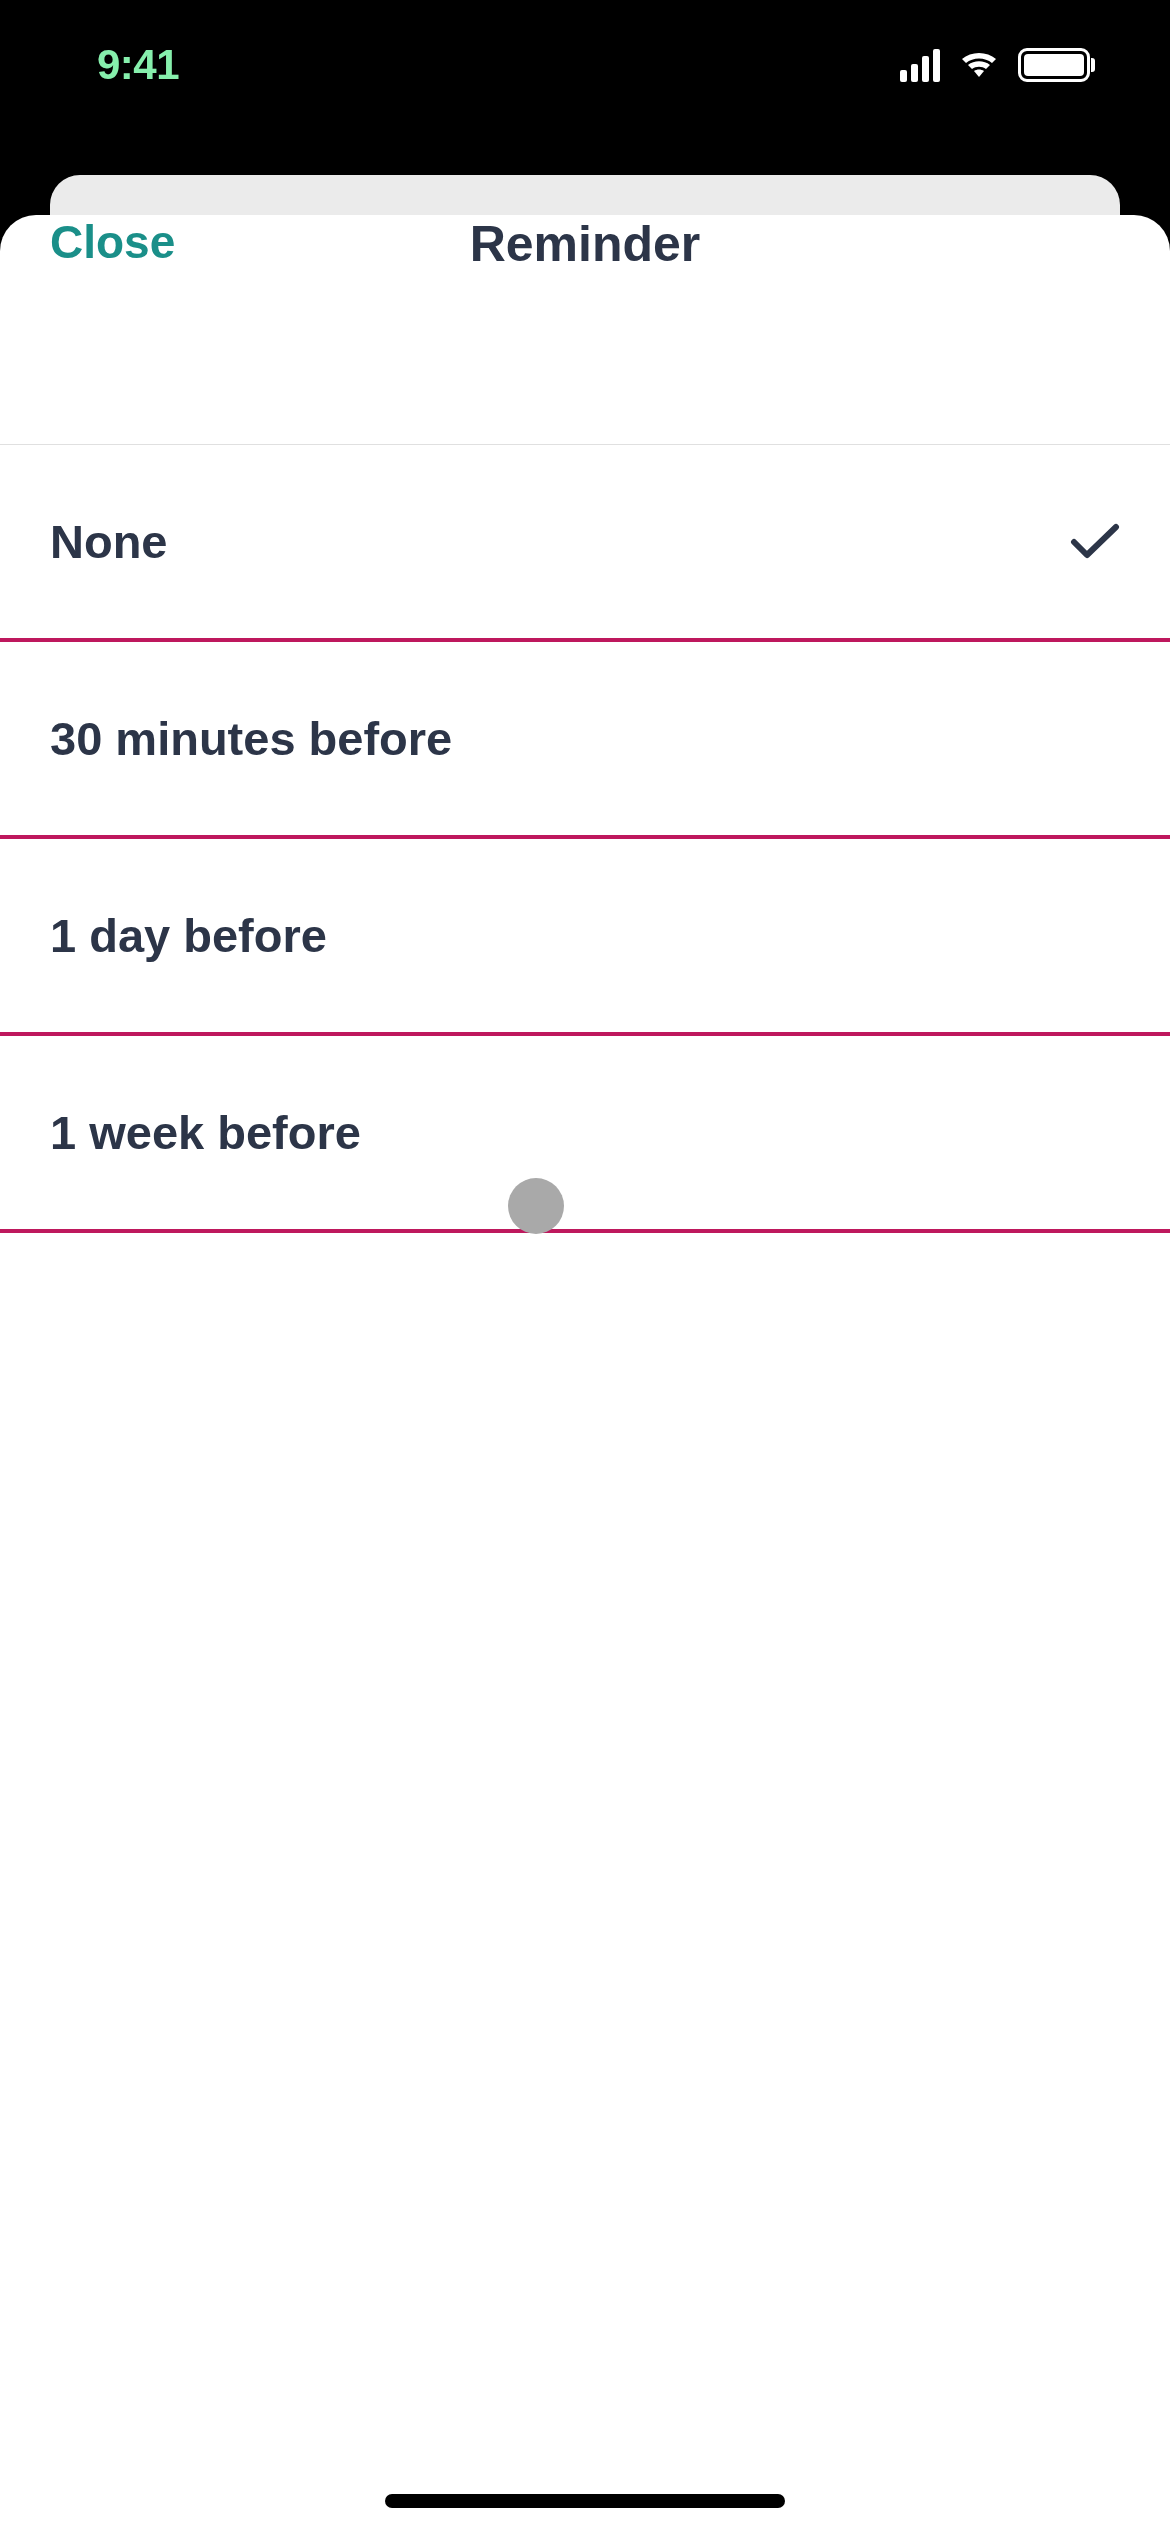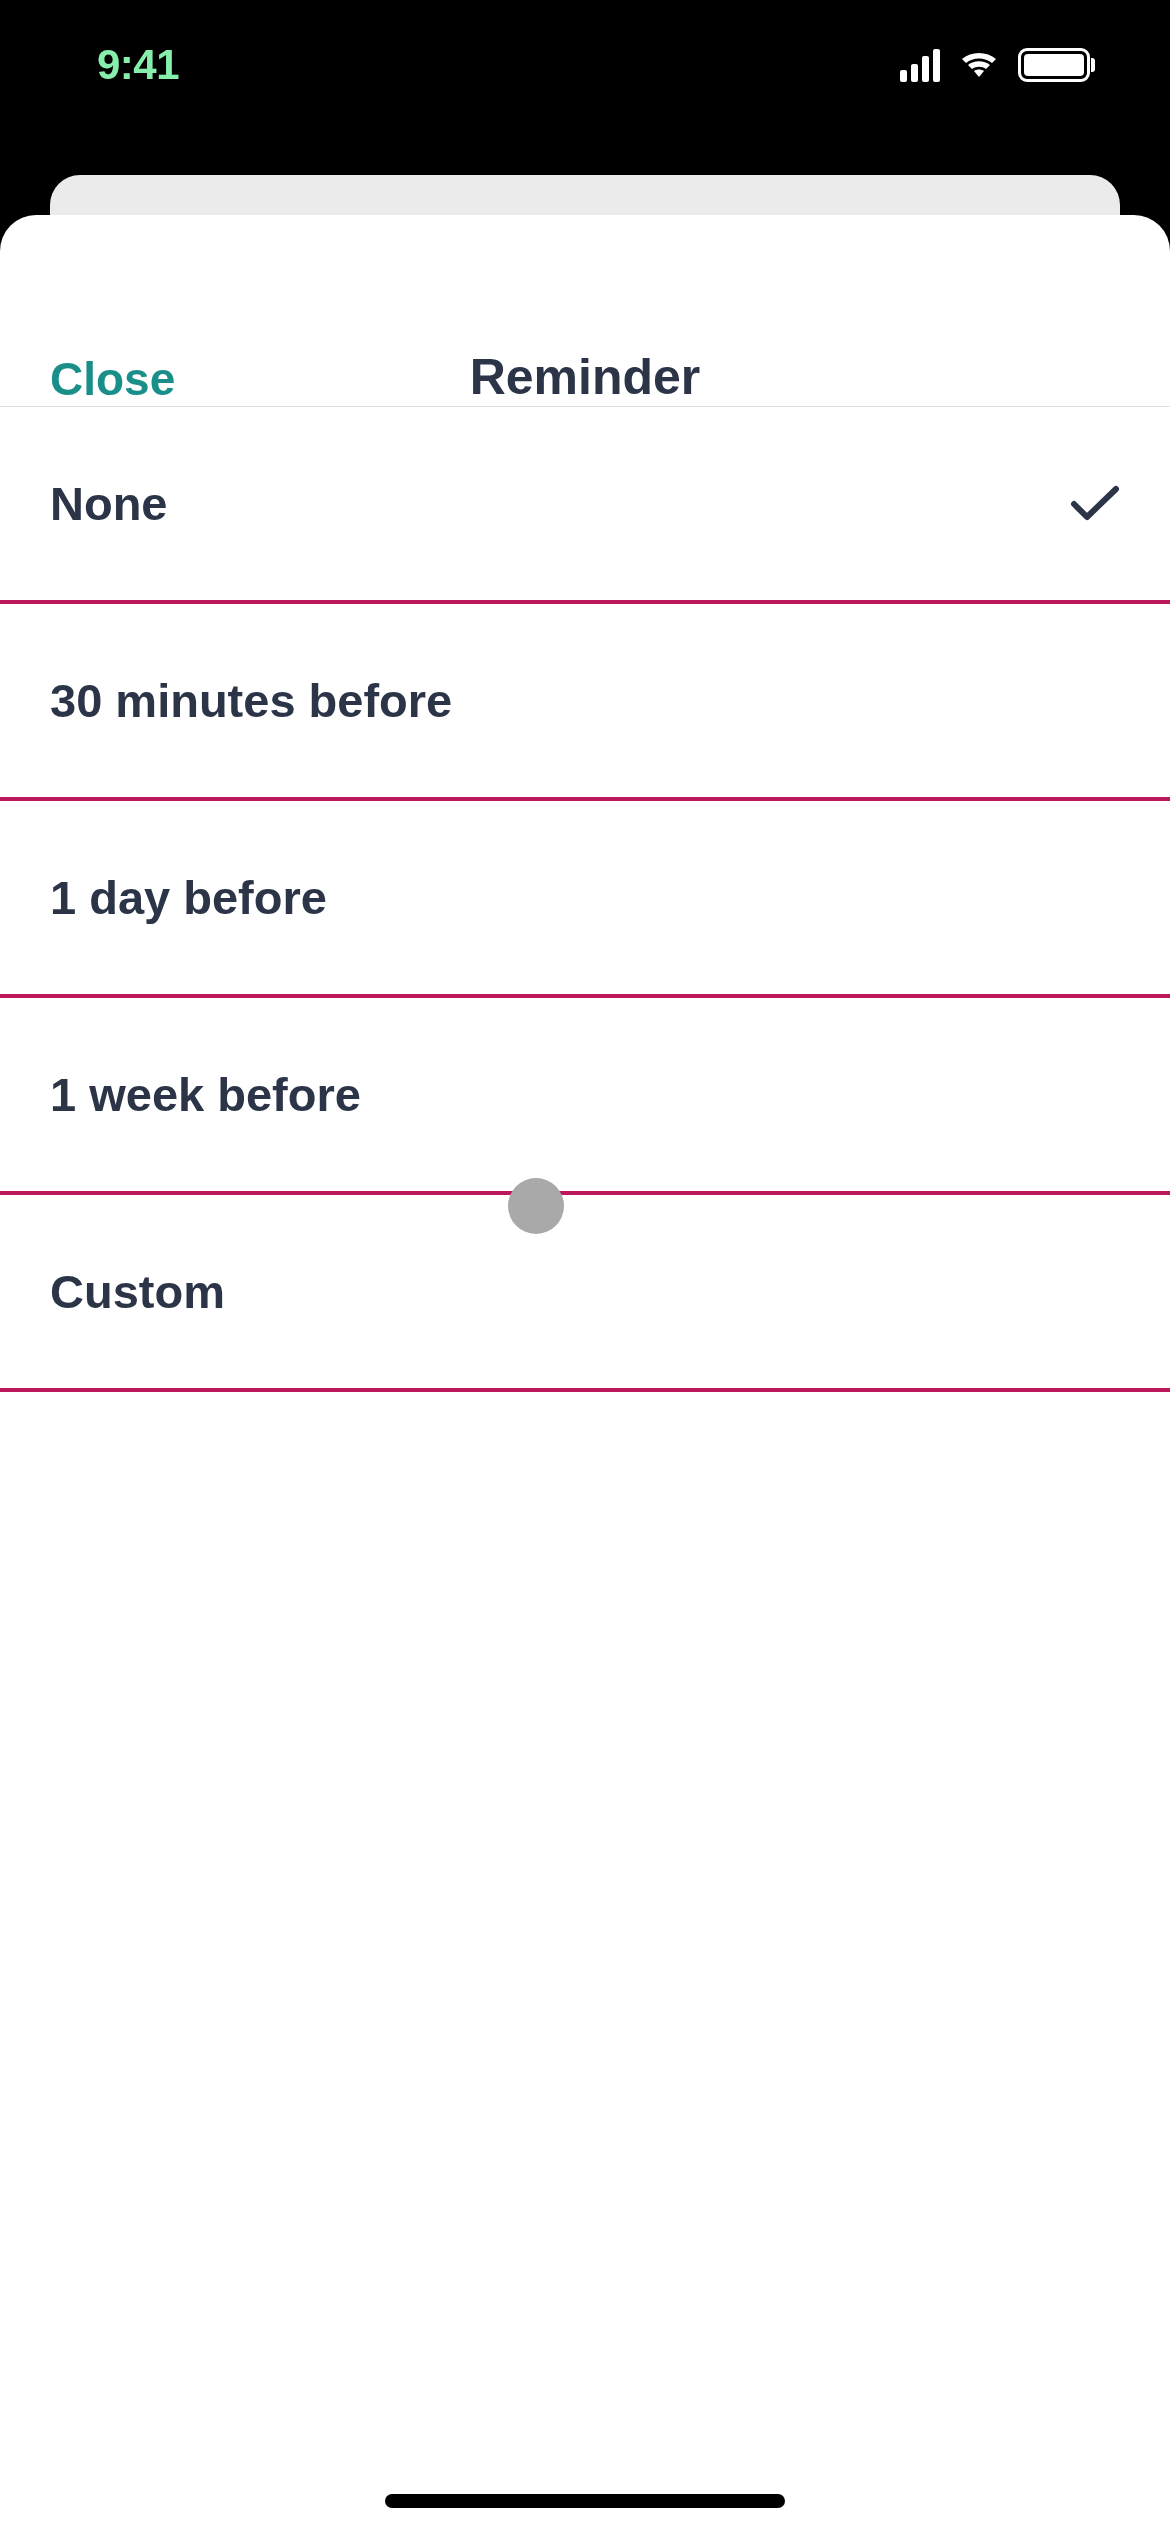--- a/index.html
+++ b/index.html
@@ -90,23 +90,23 @@
       position: absolute;
       top: 215px;
       left: 0;
       right: 0;
       bottom: 0;
       background: #fff;
       border-radius: 36px 36px 0 0;
       overflow: hidden;
     }
     .modal-header {
-      height: 192px;
-      display: flex;
-      align-items: flex-end;
+      height: 230px;
+      display: flex;
+      align-items: flex-start;
       position: relative;
       border-bottom: 1px solid #e0e0e0;
     }
     .close-button {
       position: absolute;
       left: 50px;
       font-size: 46px;
       font-weight: 700;
       color: #1a8f89;
       cursor: pointer;
@@ -203,20 +203,17 @@
     </div>
     <div class="option-row">
       <div class="option-label">30 minutes before</div>
     </div>
     <div class="option-row">
       <div class="option-label">1 day before</div>
     </div>
     <div class="option-row">
       <div class="option-label">1 week before</div>
     </div>
-    <div class="option-row">
-      <div class="option-label">Custom</div>
-    </div>
   </div>
 
   <div class="touch-indicator"></div>
   <div class="home-indicator"></div>
 </div>
 
 </body></html>

